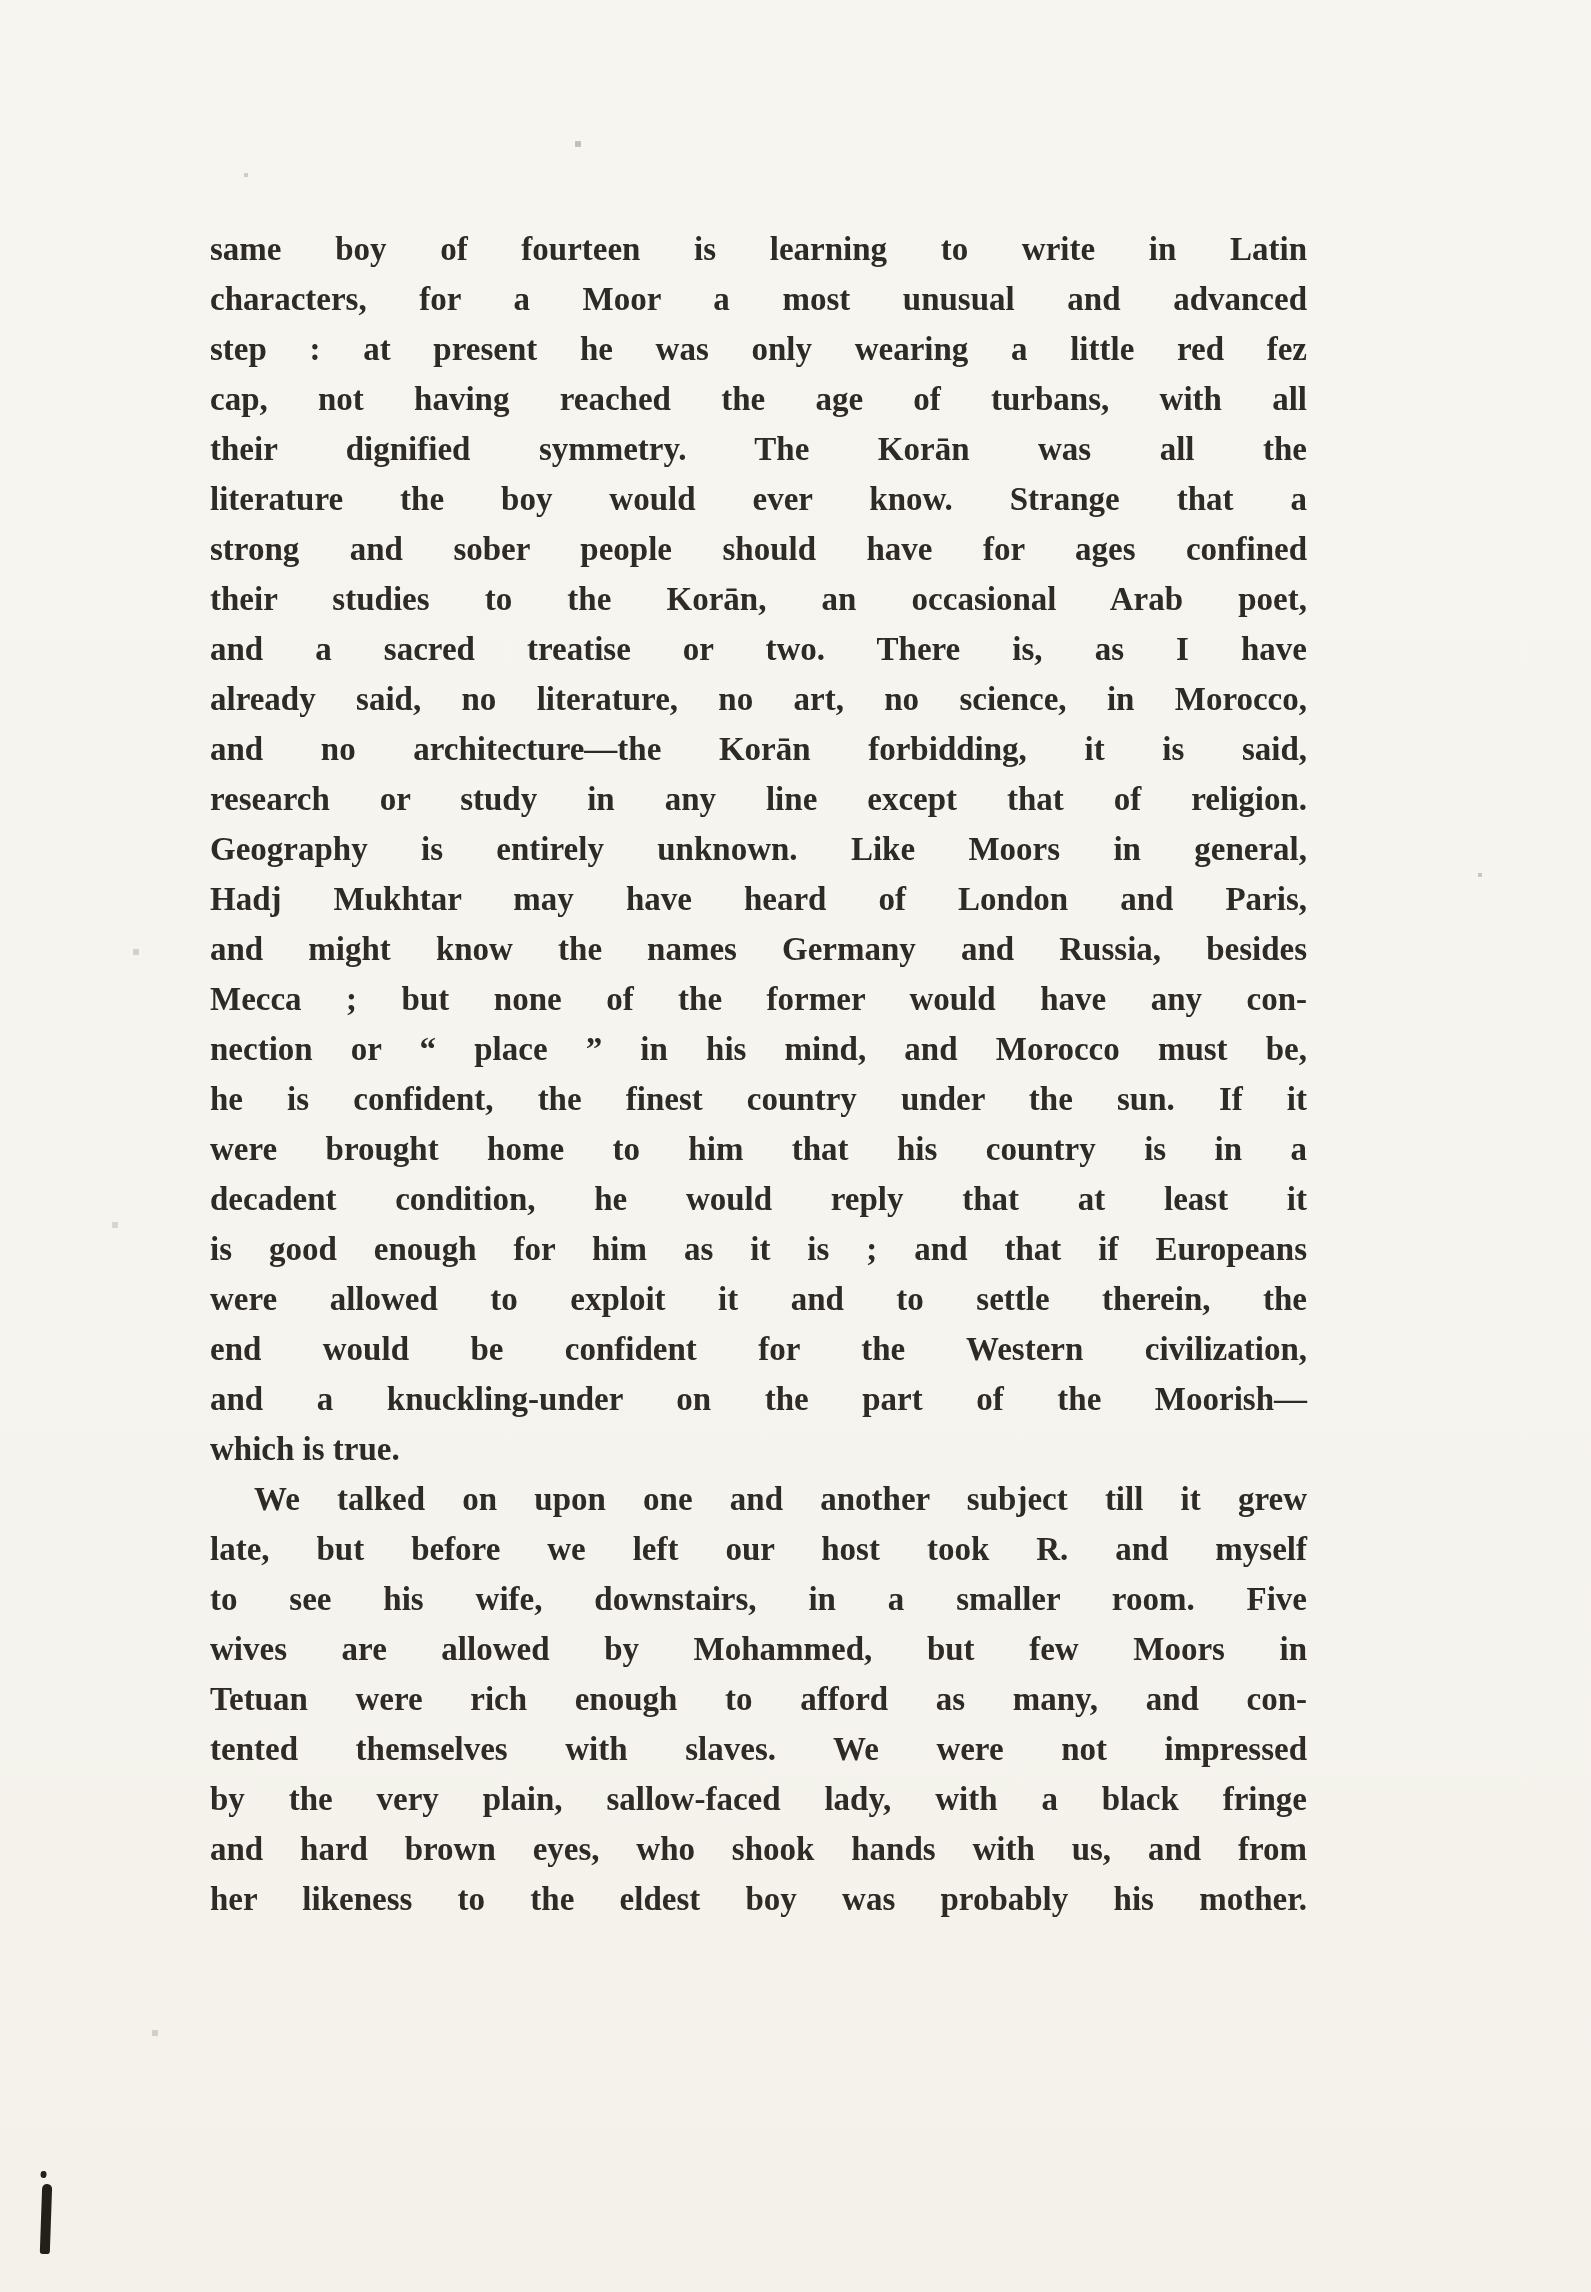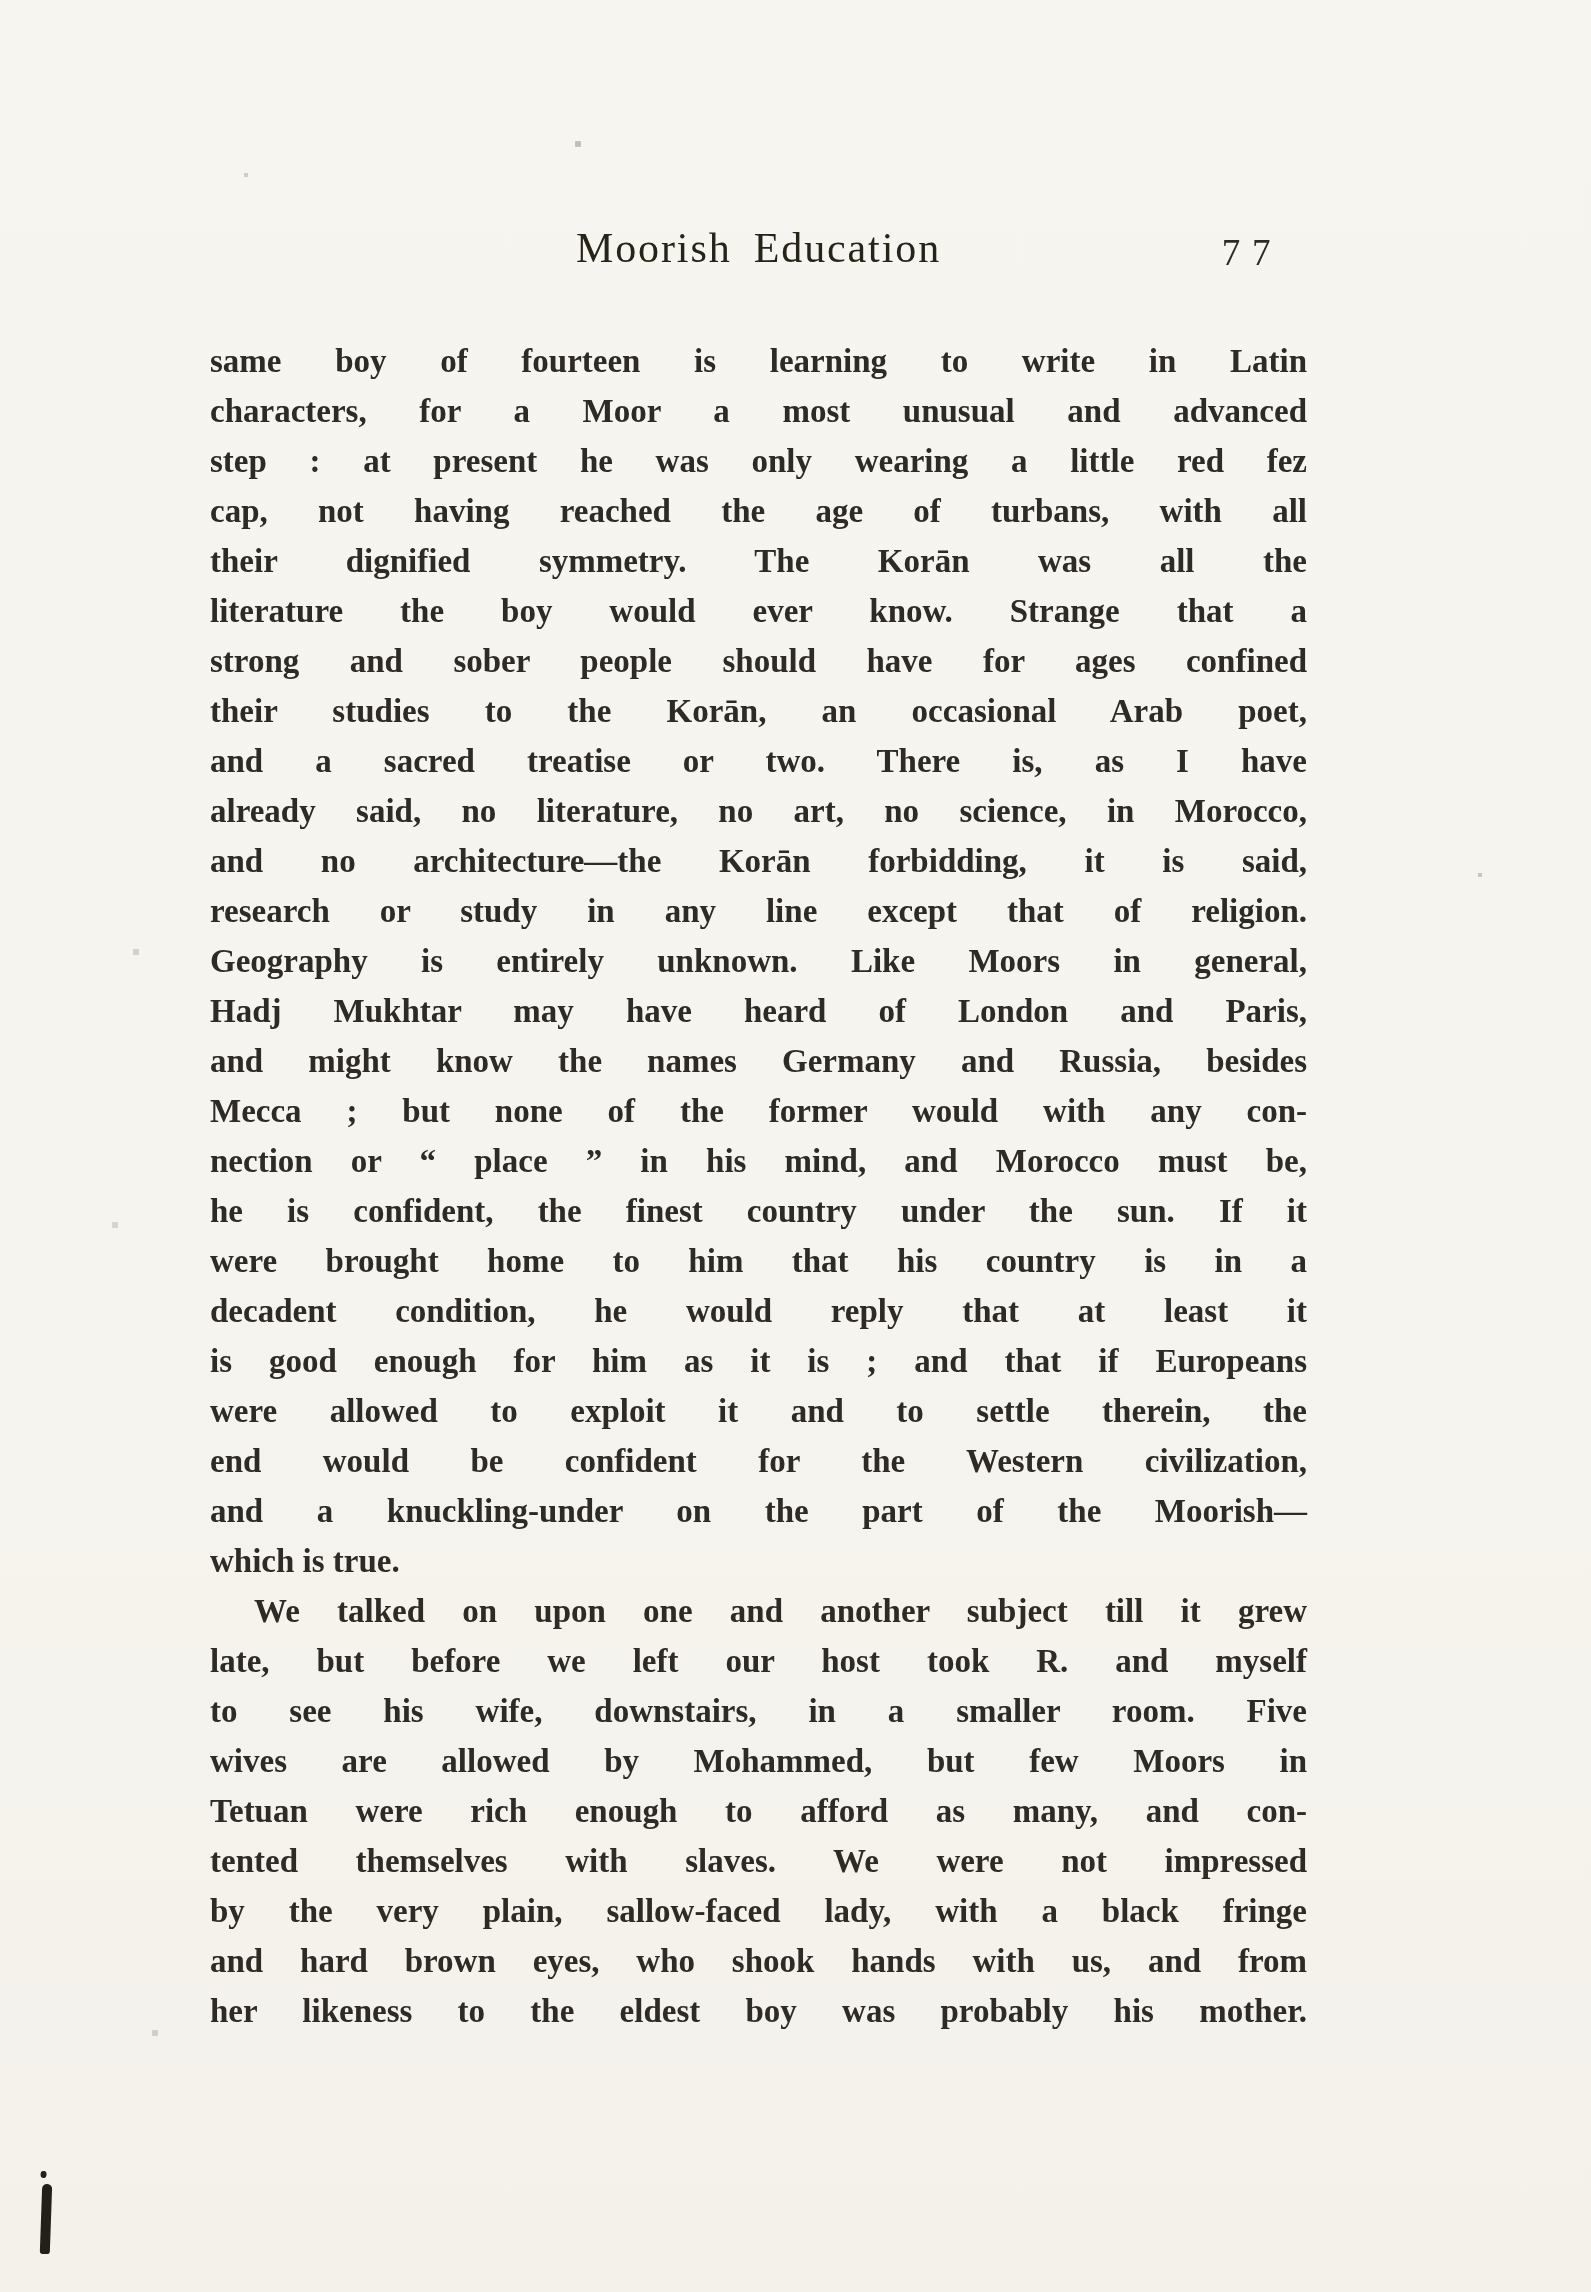--- a/index.html
+++ b/index.html
@@ -109,42 +109,38 @@
       154px 2032px 0 1.9px rgba(70, 64, 52, 0.20),
       245px 174px 0 1px rgba(70, 64, 52, 0.22);
   }
 </style>
 </head>
 <body>
 
 <div class="page">
   <div class="content">
 
-    <header class="page-header">
-      <h1 class="title">Moorish Education</h1>
-      <span class="page-number">77</span>
-    </header>
 
     <div class="paragraph">
         <div class="line">same boy of fourteen is learning to write in Latin</div>
         <div class="line">characters, for a Moor a most unusual and advanced</div>
         <div class="line">step : at present he was only wearing a little red fez</div>
         <div class="line">cap, not having reached the age of turbans, with all</div>
         <div class="line">their dignified symmetry. The Korān was all the</div>
         <div class="line">literature the boy would ever know. Strange that a</div>
         <div class="line">strong and sober people should have for ages confined</div>
         <div class="line">their studies to the Korān, an occasional Arab poet,</div>
         <div class="line">and a sacred treatise or two. There is, as I have</div>
         <div class="line">already said, no literature, no art, no science, in Morocco,</div>
         <div class="line">and no architecture—the Korān forbidding, it is said,</div>
         <div class="line">research or study in any line except that of religion.</div>
         <div class="line">Geography is entirely unknown. Like Moors in general,</div>
         <div class="line">Hadj Mukhtar may have heard of London and Paris,</div>
         <div class="line">and might know the names Germany and Russia, besides</div>
-        <div class="line">Mecca ; but none of the former would with any con-</div>
+        <div class="line">Mecca ; but none of the former would have any con-</div>
         <div class="line">nection or “ place ” in his mind, and Morocco must be,</div>
         <div class="line">he is confident, the finest country under the sun. If it</div>
         <div class="line">were brought home to him that his country is in a</div>
         <div class="line">decadent condition, he would reply that at least it</div>
         <div class="line">is good enough for him as it is ; and that if Europeans</div>
         <div class="line">were allowed to exploit it and to settle therein, the</div>
         <div class="line">end would be confident for the Western civilization,</div>
         <div class="line">and a knuckling-under on the part of the Moorish—</div>
         <div class="line line-last">which is true.</div>
       </div>

